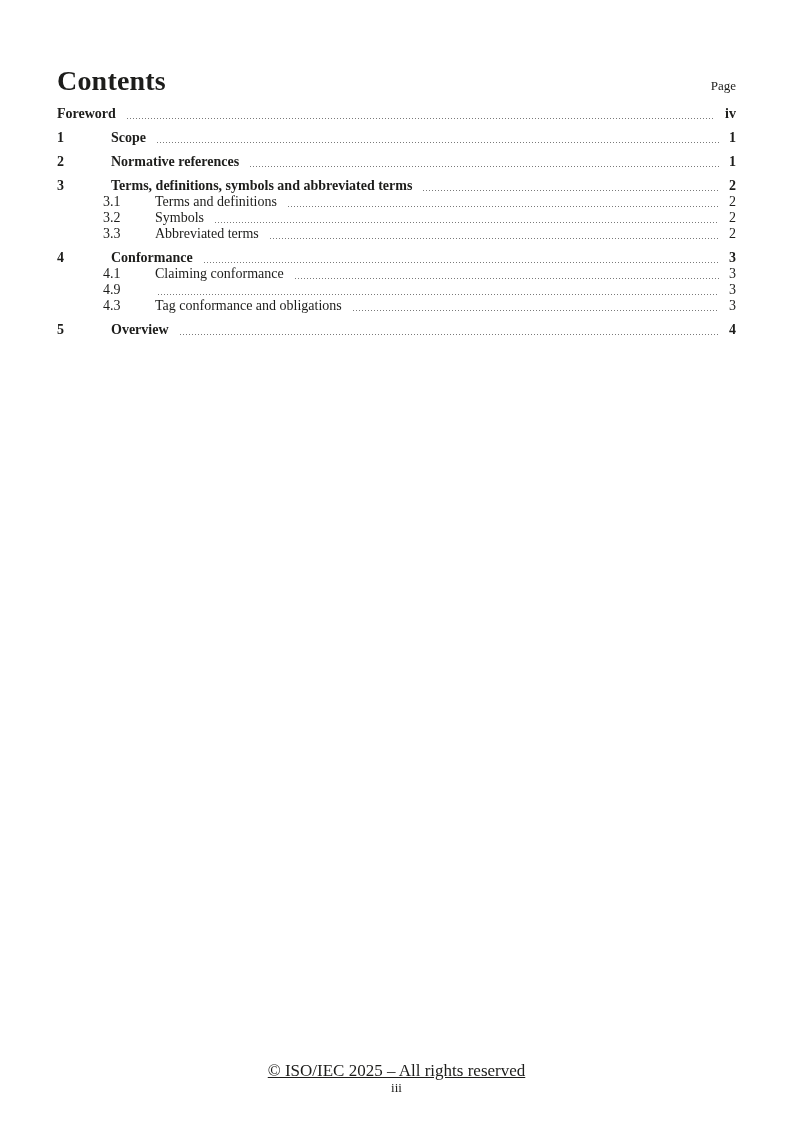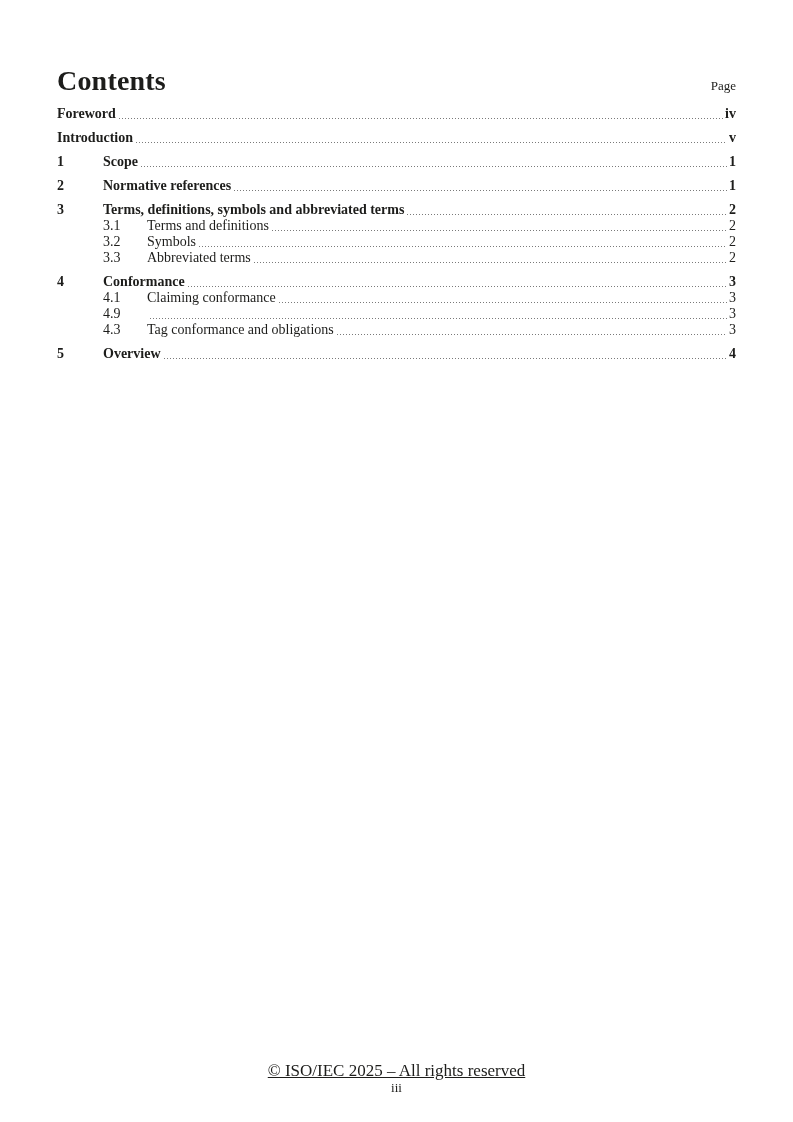--- a/index.html
+++ b/index.html
@@ -38,20 +38,21 @@
   .page-col-label {
     font-size: 13px;
     line-height: 16px;
   }
   .toc-list { margin-top: 7px; }
   .toc-row {
     display: flex;
     align-items: baseline;
     font-size: 14px;
     line-height: 16px;
+    gap: 8px;
   }
   .toc-row.level1 {
     font-weight: bold;
     margin-top: 8px;
   }
   .toc-row.level2 {
     font-weight: normal;
     padding-left: 46px;
     margin-top: 0;
   }
@@ -98,26 +99,20 @@
     <span class="contents-title">Contents</span>
     <span class="page-col-label">Page</span>
   </div>
 
   <div class="toc-list" id="toc-list">
       <div class="toc-row level1 no-num">
 
     <span class="label">Foreword</span>
     <span class="leader"></span>
     <span class="page-num">iv</span>
-  </div>
-      <div class="toc-row level1 no-num">
-
-    <span class="label">Introduction</span>
-    <span class="leader"></span>
-    <span class="page-num">v</span>
   </div>
       <div class="toc-row level1">
     <span class="num">1</span>
     <span class="label">Scope</span>
     <span class="leader"></span>
     <span class="page-num">1</span>
   </div>
       <div class="toc-row level1">
     <span class="num">2</span>
     <span class="label">Normative references</span>

